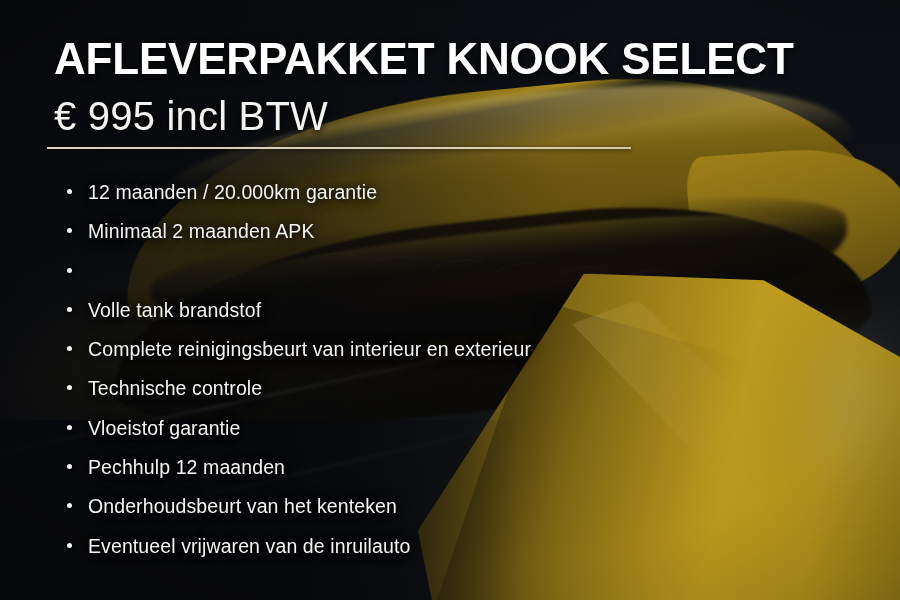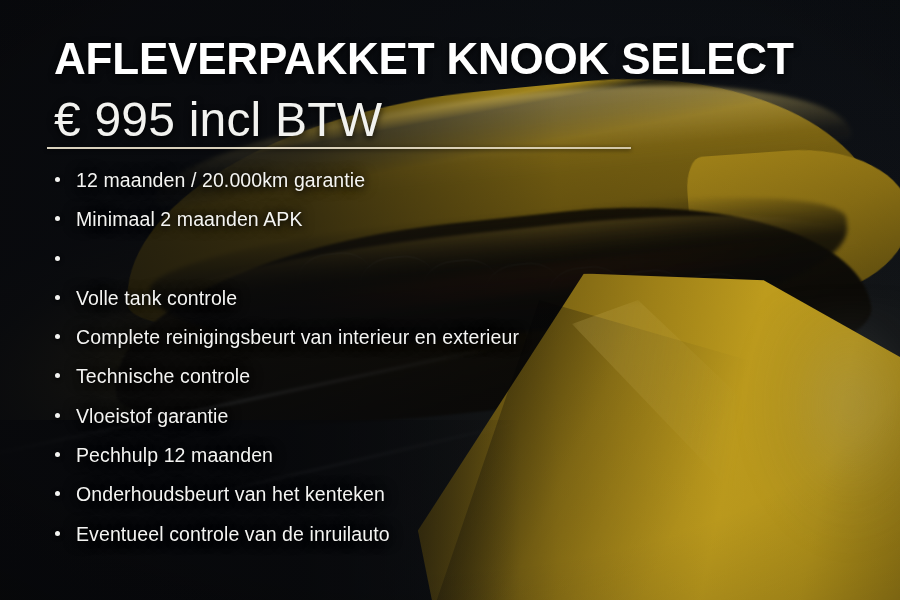--- a/index.html
+++ b/index.html
@@ -207,41 +207,41 @@
     letter-spacing: -0.2px;
     color: #ffffff;
     text-transform: uppercase;
     line-height: 1.05;
     text-shadow: 0 2px 7px rgba(0,0,0,0.85);
     white-space: nowrap;
   }
   .price {
     position: absolute;
     left: 54px; top: 94px;
-    font-size: 48px;
+    font-size: 40px;
     font-weight: 300;
     color: #f2f2ef;
     line-height: 1.1;
     letter-spacing: 0.2px;
     text-shadow: 0 2px 7px rgba(0,0,0,0.85);
     white-space: nowrap;
   }
   .rule {
     position: absolute;
     left: 47px; top: 147px;
     width: 584px; height: 2px;
     background: linear-gradient(90deg, #ece3cd 0%, #e6dcc4 70%, #d9cfb4 100%);
     opacity: 0.92;
     box-shadow: 0 1px 4px rgba(0,0,0,0.7);
   }
 
   .bullets {
     position: absolute;
     left: 54px; top: 166px;
-    margin: 0; padding: 0;
+    margin: 12px; padding: 0;
     list-style: none;
   }
   .bullet {
     position: relative;
     height: 39.3px;
     padding-left: 22px;
     font-size: 19.5px;
     font-weight: 400;
     color: #f4f4f2;
     line-height: 28px;
@@ -294,23 +294,23 @@
   </div>
 
   <div class="content">
     <div class="title">AFLEVERPAKKET KNOOK SELECT</div>
     <div class="price">€ 995 incl BTW</div>
     <div class="rule"></div>
     <ul class="bullets" id="bullet-list">
         <li class="bullet"><span class="dot"></span><span>12 maanden / 20.000km garantie</span></li>
         <li class="bullet"><span class="dot"></span><span>Minimaal 2 maanden APK</span></li>
         <li class="bullet"><span class="dot"></span></li>
-        <li class="bullet"><span class="dot"></span><span>Volle tank controle</span></li>
+        <li class="bullet"><span class="dot"></span><span>Volle tank brandstof</span></li>
         <li class="bullet"><span class="dot"></span><span>Complete reinigingsbeurt van interieur en exterieur</span></li>
         <li class="bullet"><span class="dot"></span><span>Technische controle</span></li>
         <li class="bullet"><span class="dot"></span><span>Vloeistof garantie</span></li>
         <li class="bullet"><span class="dot"></span><span>Pechhulp 12 maanden</span></li>
         <li class="bullet"><span class="dot"></span><span>Onderhoudsbeurt van het kenteken</span></li>
-        <li class="bullet"><span class="dot"></span><span>Eventueel controle van de inruilauto</span></li>
+        <li class="bullet"><span class="dot"></span><span>Eventueel vrijwaren van de inruilauto</span></li>
       </ul>
   </div>
 
 </div>
 
 </body></html>

